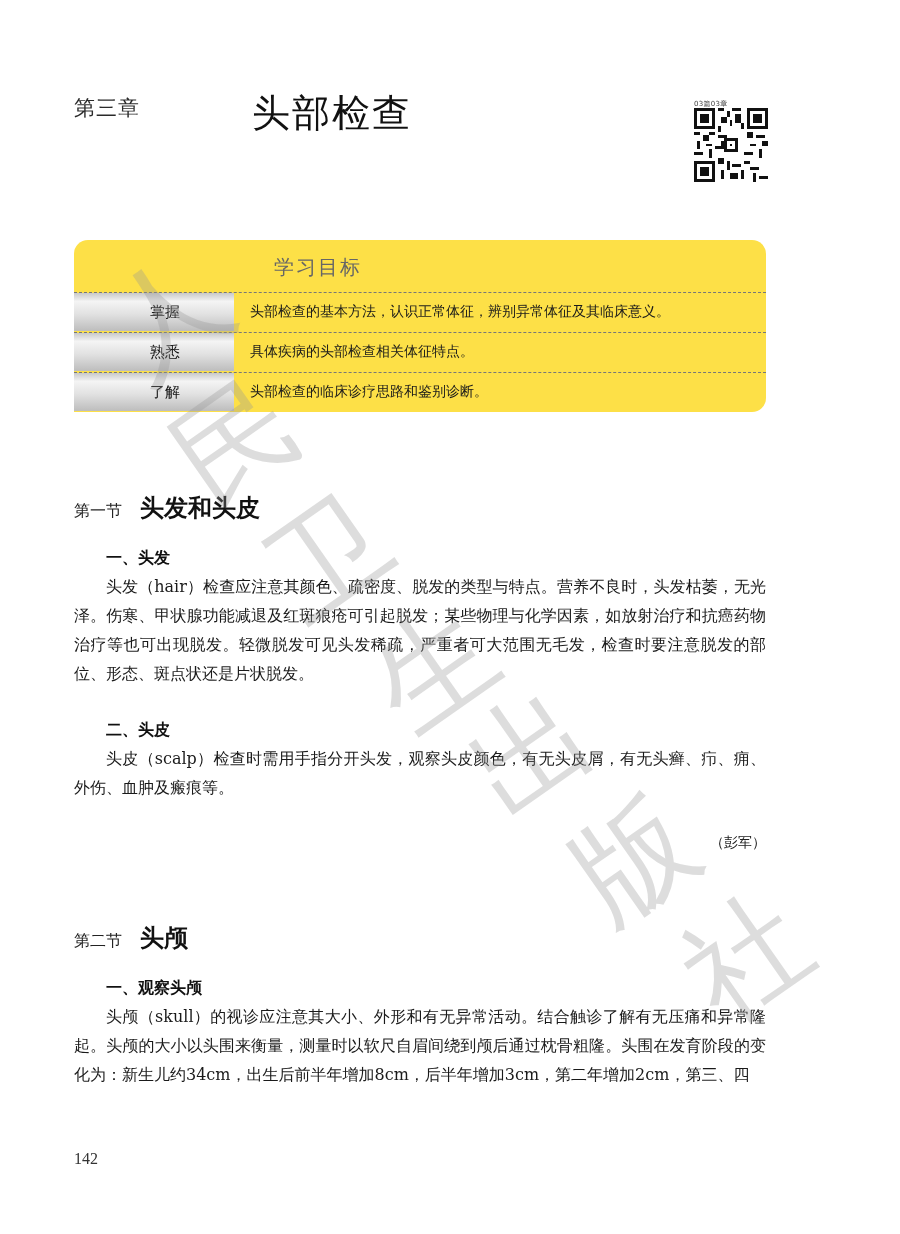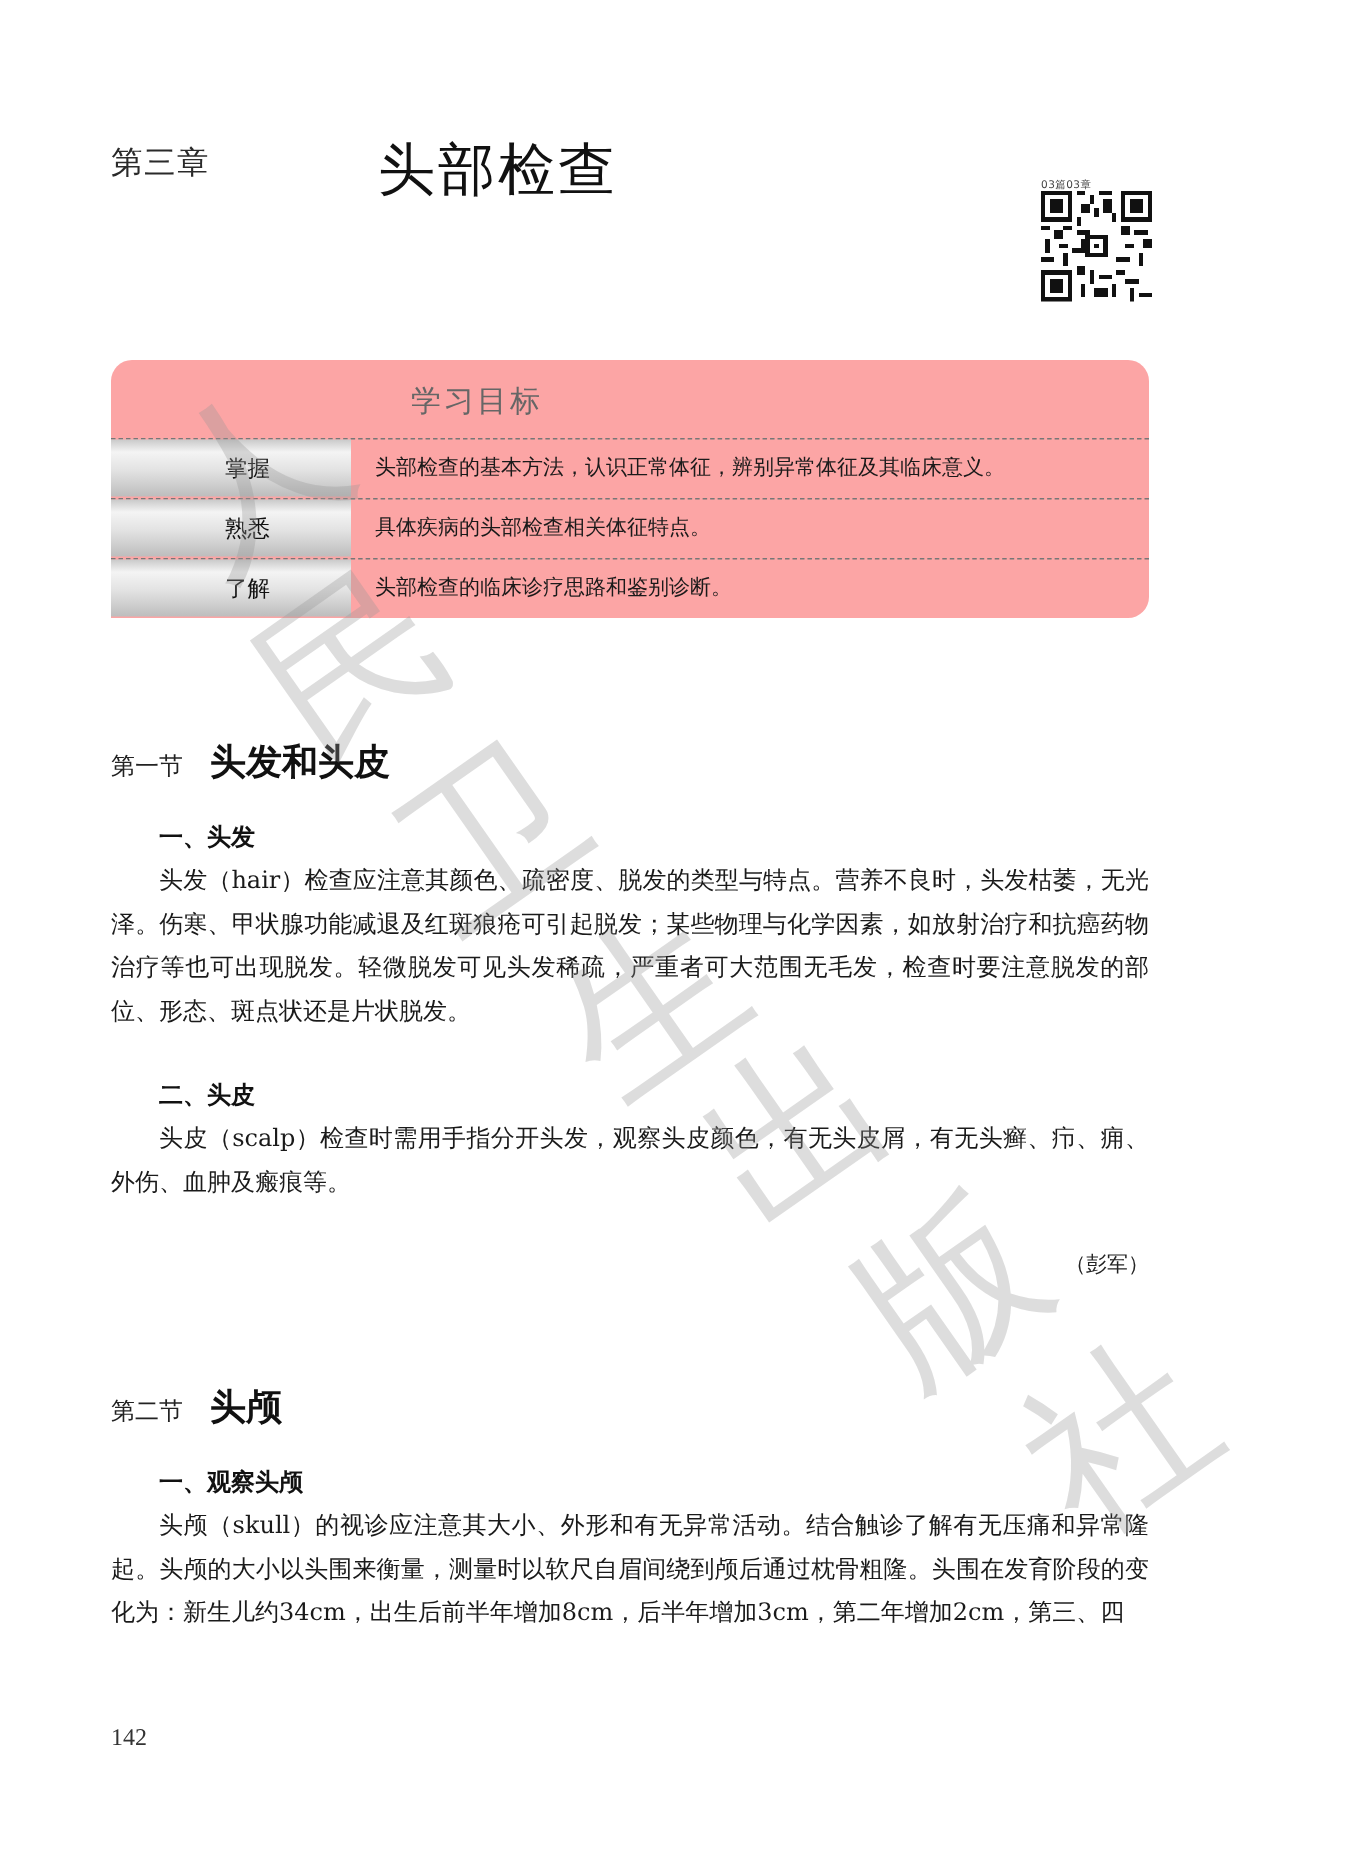--- a/index.html
+++ b/index.html
@@ -16,33 +16,33 @@
       position: absolute; left: 74px; top: 94px;
       font-size: 21px; color: #2a2a2a; letter-spacing: 1px;
       font-family: "DejaVu Serif", "Liberation Serif", serif;
     }
     .chapter-title {
       position: absolute; left: 252px; top: 88px;
       font-size: 38px; font-weight: normal; color: #111;
       letter-spacing: 2px;
       font-family: "DejaVu Serif", "Liberation Serif", serif;
     }
-    .qr-wrap { position: absolute; left: 694px; top: 100px; width: 74px; margin-top: 19px; }
+    .qr-wrap { position: absolute; left: 694px; top: 100px; width: 74px; }
     .qr-caption {
       font-family: "DejaVu Sans", sans-serif;
       font-size: 7px; color: #444; line-height: 8px; height: 8px;
       letter-spacing: 0.3px;
     }
     .qr-code { width: 74px; height: 74px; display: block; }
 
     
     .objectives {
       position: absolute; left: 74px; top: 240px;
       width: 692px; height: 172px;
-      background: #fca5a5;
+      background: #fde047;
       border-radius: 14px 14px 14px 0;
       overflow: hidden;
       font-family: "DejaVu Sans", "Liberation Sans", sans-serif;
     }
     .objectives-title {
       position: absolute; left: 200px; top: 14px;
       font-size: 20px; color: #666; letter-spacing: 2px;
     }
     .obj-row {
       position: absolute; left: 0; width: 692px; height: 39px;

